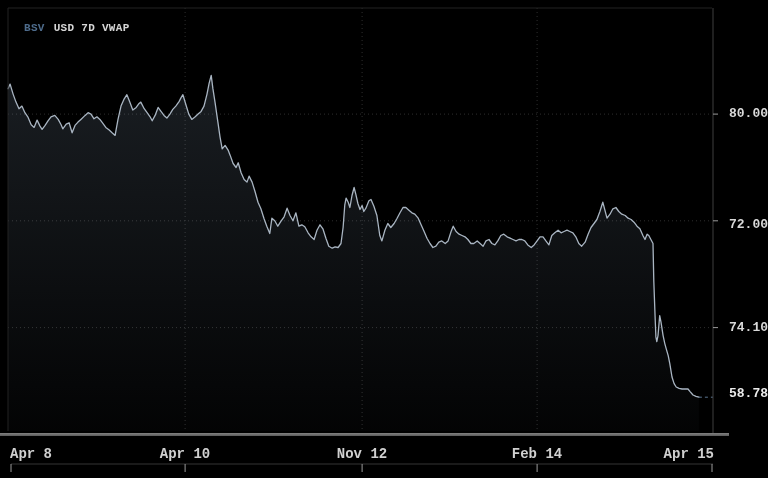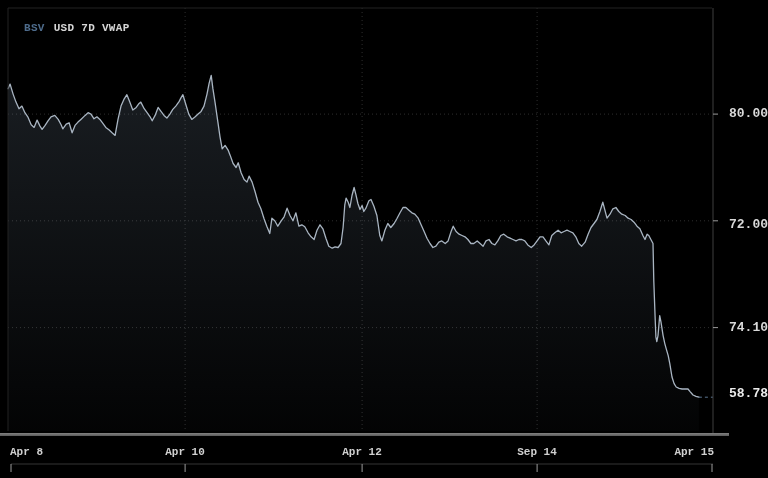--- a/index.html
+++ b/index.html
@@ -13,21 +13,21 @@
   .hdr .sym{color:#4e6c8c;cursor:pointer;}
   .hdr .rest{color:#d6d6d6;margin-left:2px;}
   .hdr .sub{margin-top:11px;color:#d2d2d2;}
   .ylab{
     position:absolute;left:721px;width:47px;z-index:4;
     font-size:13px;font-weight:700;color:#d8d8d8;text-align:right;white-space:nowrap;
   }
   .ylab.last{color:#ececec;}
   .xlab{
     position:absolute;top:446px;z-index:4;
-    font-size:11px;font-weight:700;color:#d0d0d0;white-space:nowrap;
+    font-size:14px;font-weight:700;color:#d0d0d0;white-space:nowrap;
   }
   .scrollbar{
     position:absolute;left:0;top:433px;width:729px;height:3px;z-index:3;
     background:linear-gradient(#828282,#5a5a5a);
   }
 </style>
 </head>
 <body>
 
 <div class="app">
@@ -70,19 +70,19 @@
 
   <div id="y-axis">
       <div class="ylab" style="top: 106px;">80.00</div>
       <div class="ylab" style="top: 217px;">72.00</div>
       <div class="ylab" style="top: 320px;">74.10</div>
       <div class="ylab last" style="top: 386px;">58.78</div>
     </div>
   <div id="x-axis">
       <div class="xlab" style="left: 10px;">Apr 8</div>
       <div class="xlab" style="left: 185px; transform: translateX(-50%); text-align: right;">Apr 10</div>
-      <div class="xlab" style="left: 362px; transform: translateX(-50%);">Apr 12</div>
-      <div class="xlab" style="left: 537px; transform: translateX(-50%);">Sep 14</div>
+      <div class="xlab" style="left: 362px; transform: translateX(-50%);">Nov 12</div>
+      <div class="xlab" style="left: 537px; transform: translateX(-50%);">Feb 14</div>
       <div class="xlab" style="right: 54px; margin-left: 32px;">Apr 15</div>
     </div>
 
   <div class="scrollbar"></div>
 </div>
 
 </body></html>

